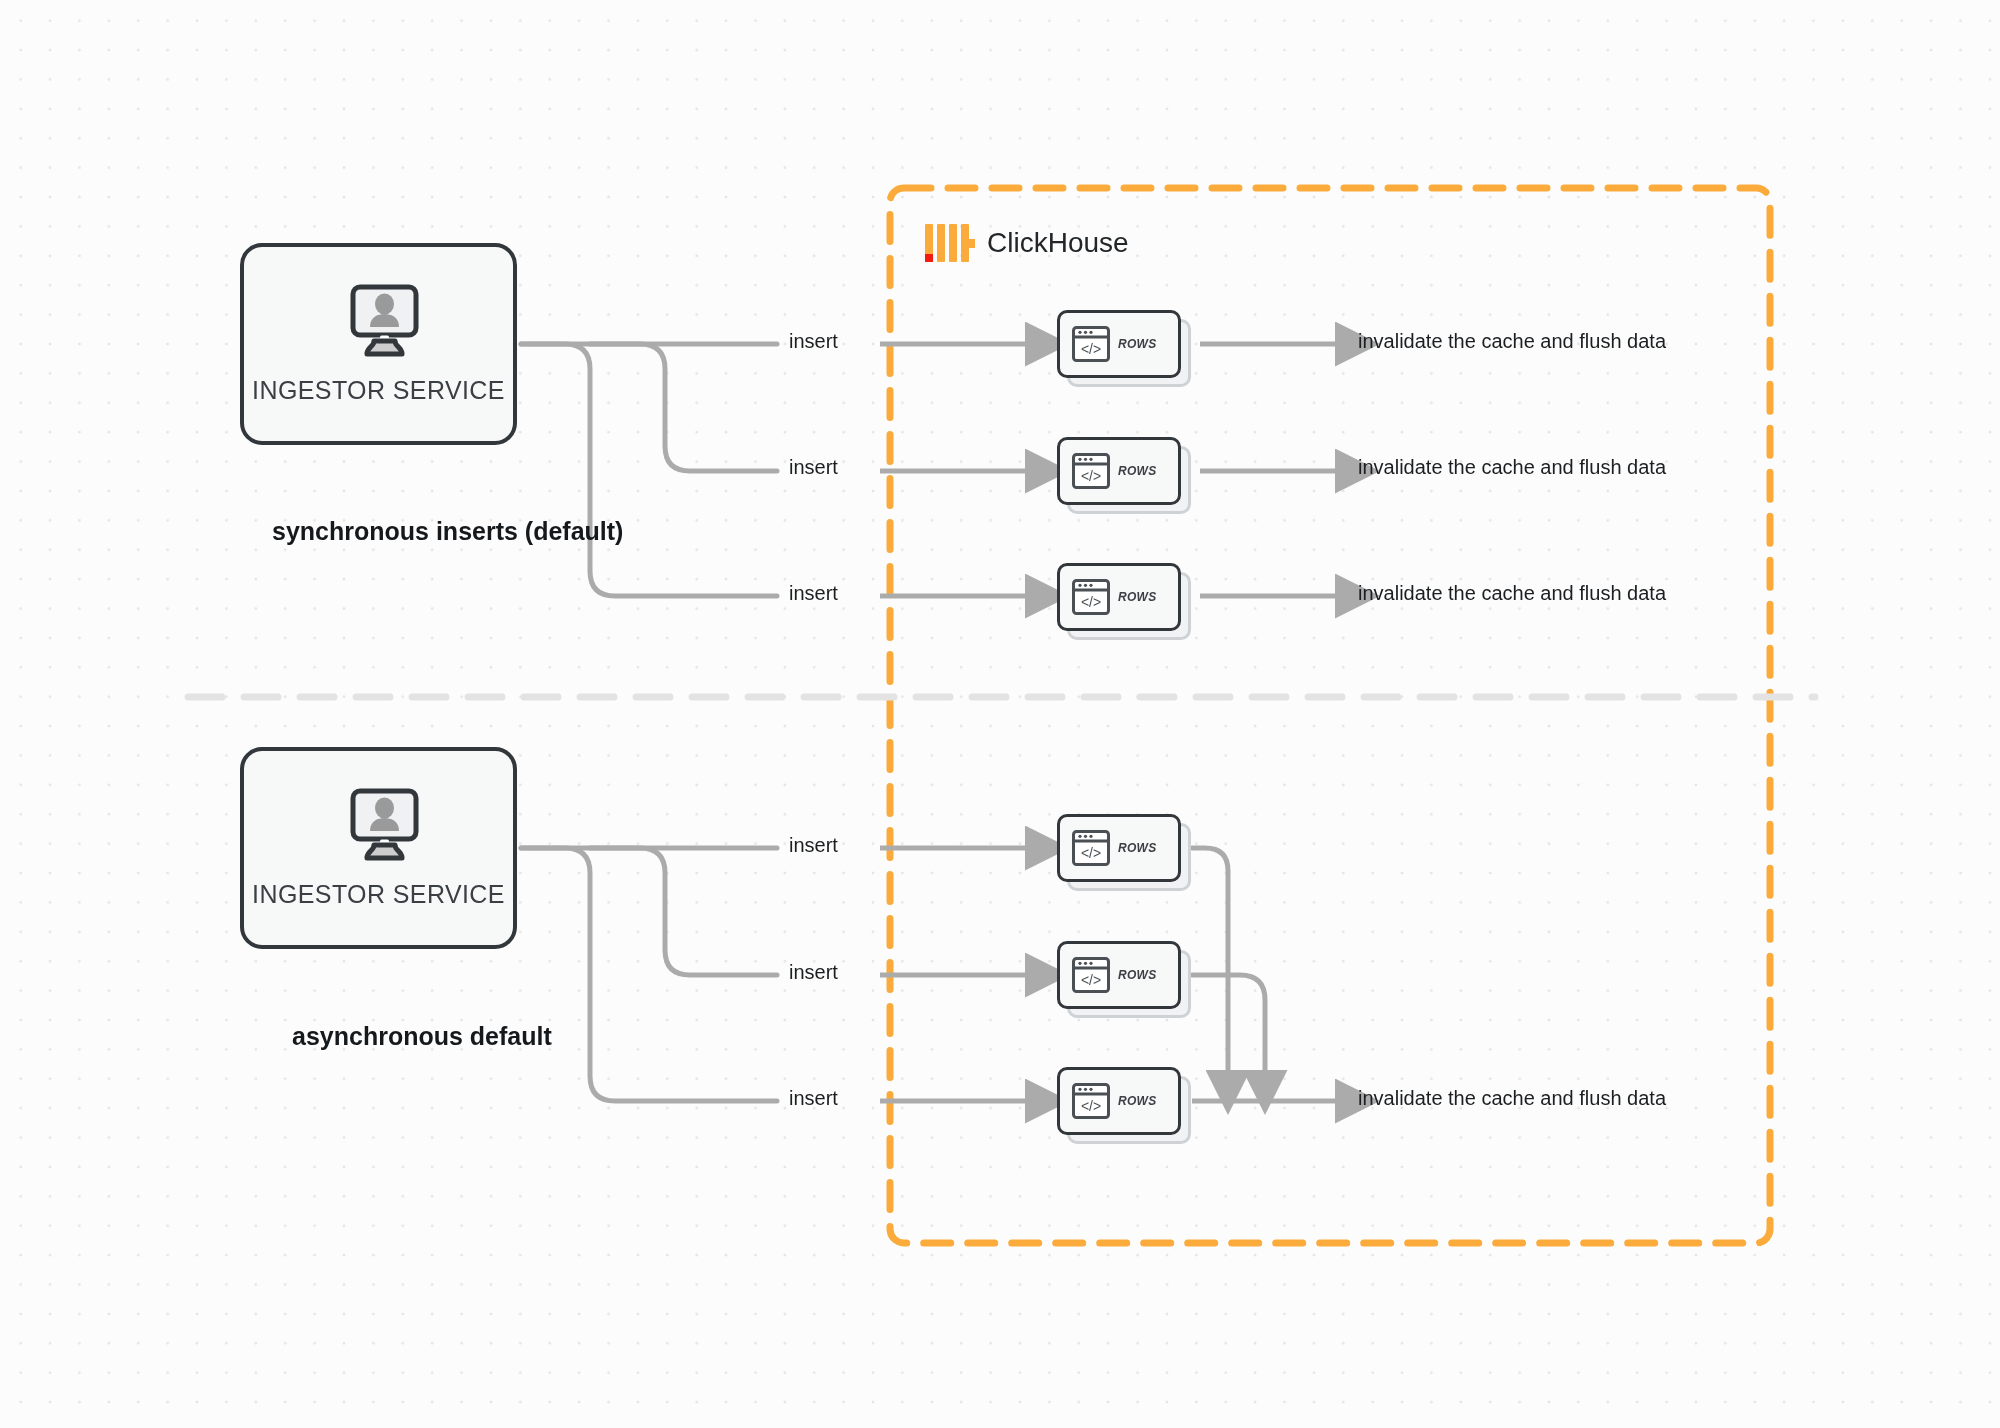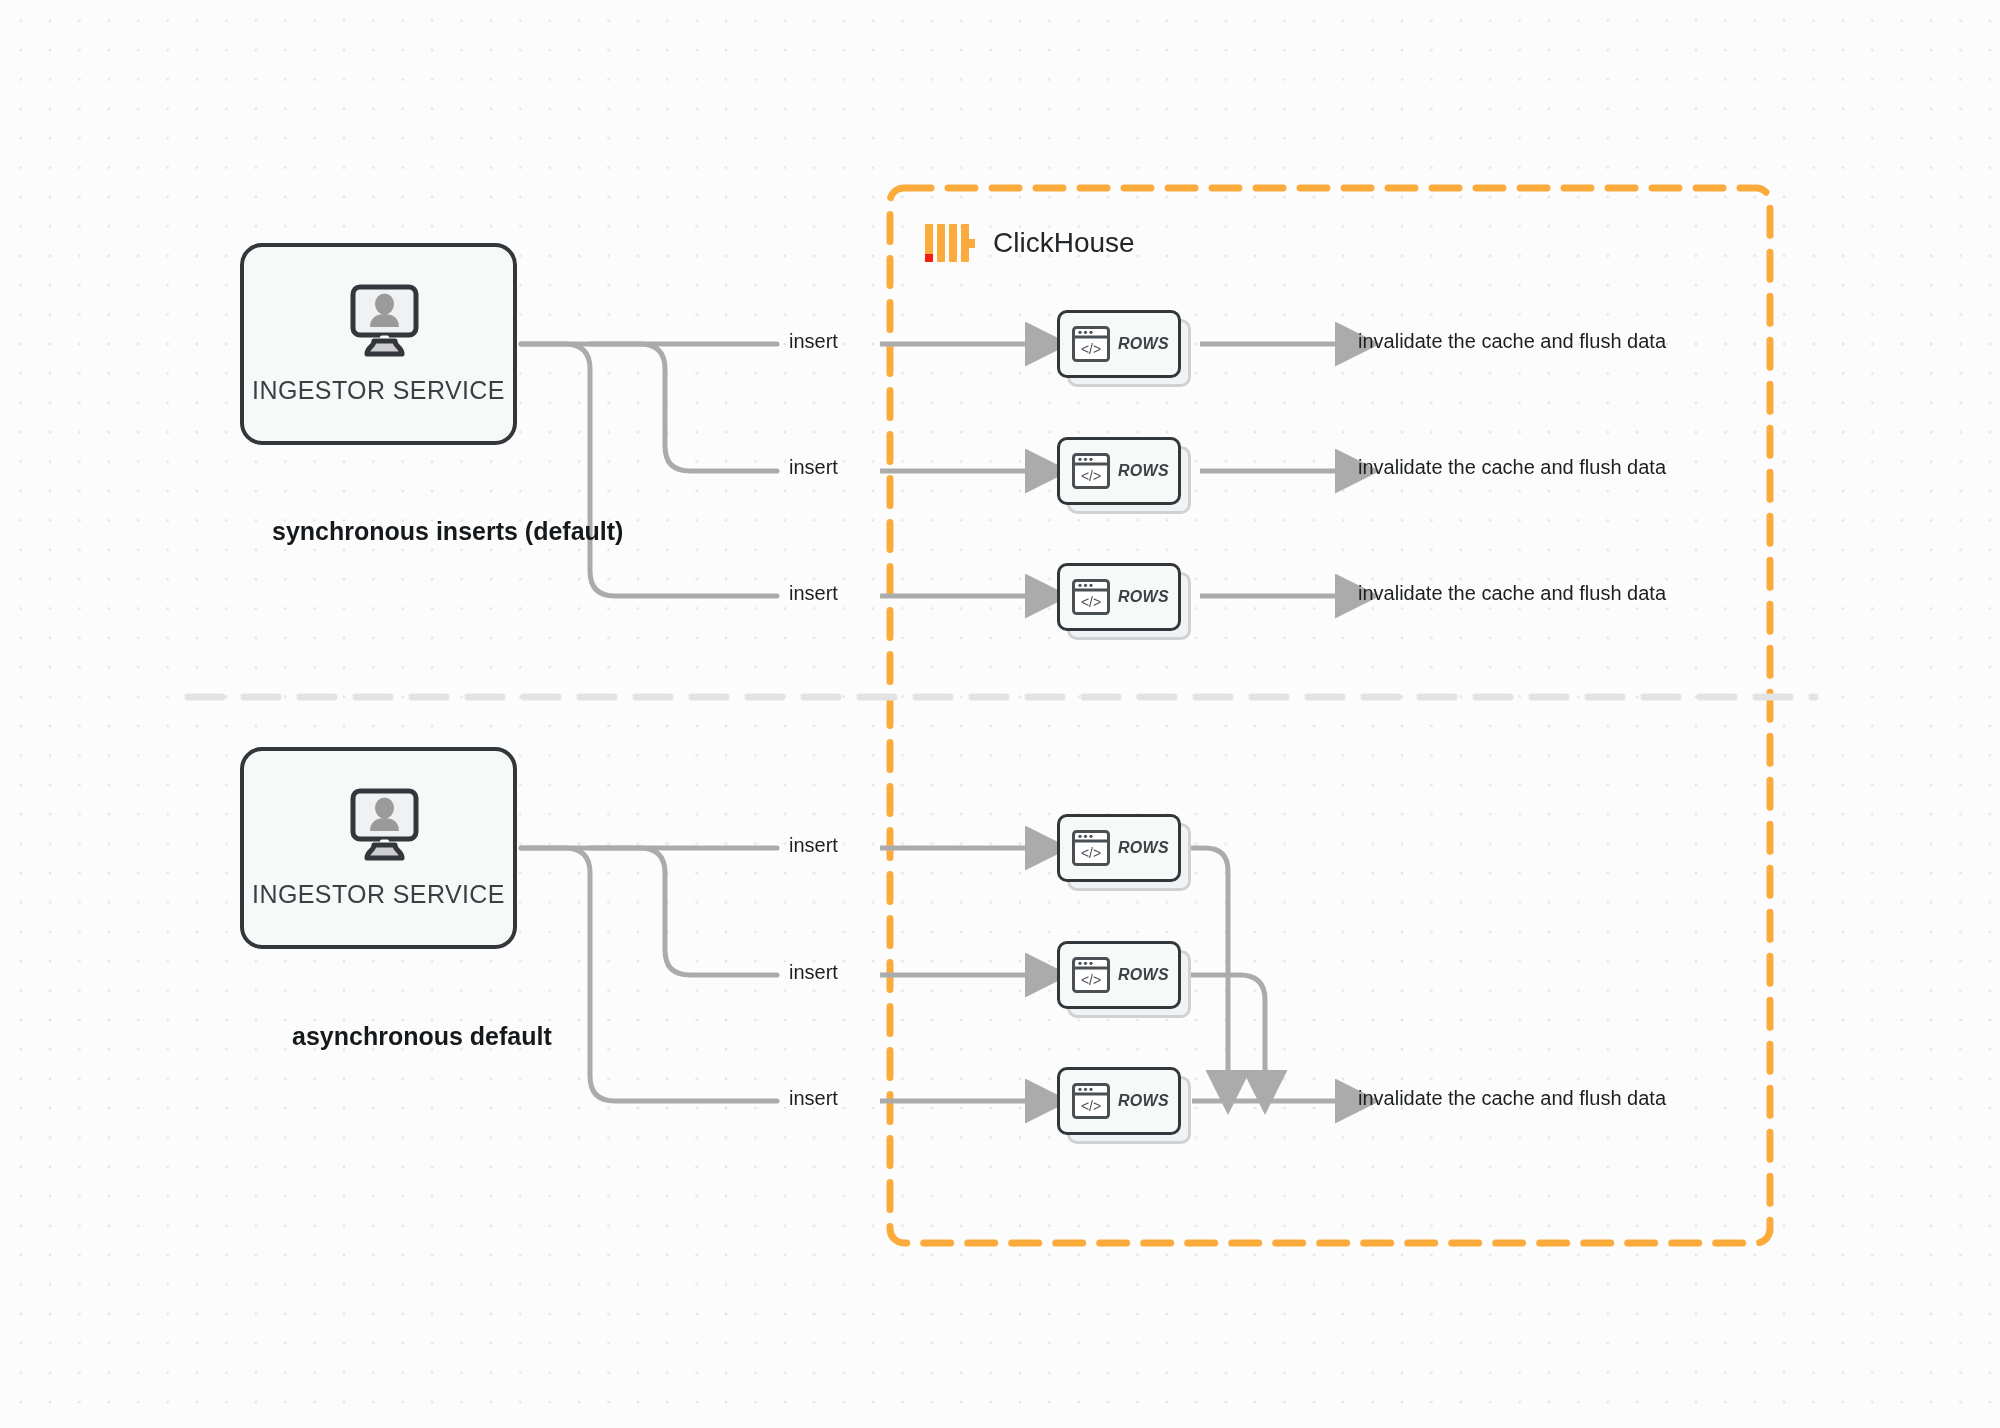--- a/index.html
+++ b/index.html
@@ -74,21 +74,21 @@
     box-sizing: border-box;
     border: 3px solid #32373c;
     border-radius: 10px;
     background: #f7f8f8;
     display: flex;
     align-items: center;
     gap: 7px;
     padding-left: 11px;
   }
   .rows-text {
-    font-size: 16px;
+    font-size: 12px;
     font-style: italic;
     font-weight: bold;
     color: #3c4145;
     letter-spacing: 0.3px;
   }
 
   
   .flow-label {
     position: absolute;
     font-size: 20px;
@@ -102,21 +102,21 @@
     color: #16191c;
     white-space: nowrap;
     margin-left: 44px;
   }
 
   
   .ch-brand {
     position: absolute;
     display: flex;
     align-items: center;
-    gap: 18px;
+    gap: 12px;
   }
   .ch-logo {
     position: relative;
     width: 50px;
     height: 38px;
   }
   .ch-bar {
     position: absolute;
     width: 8px;
     top: 0;

